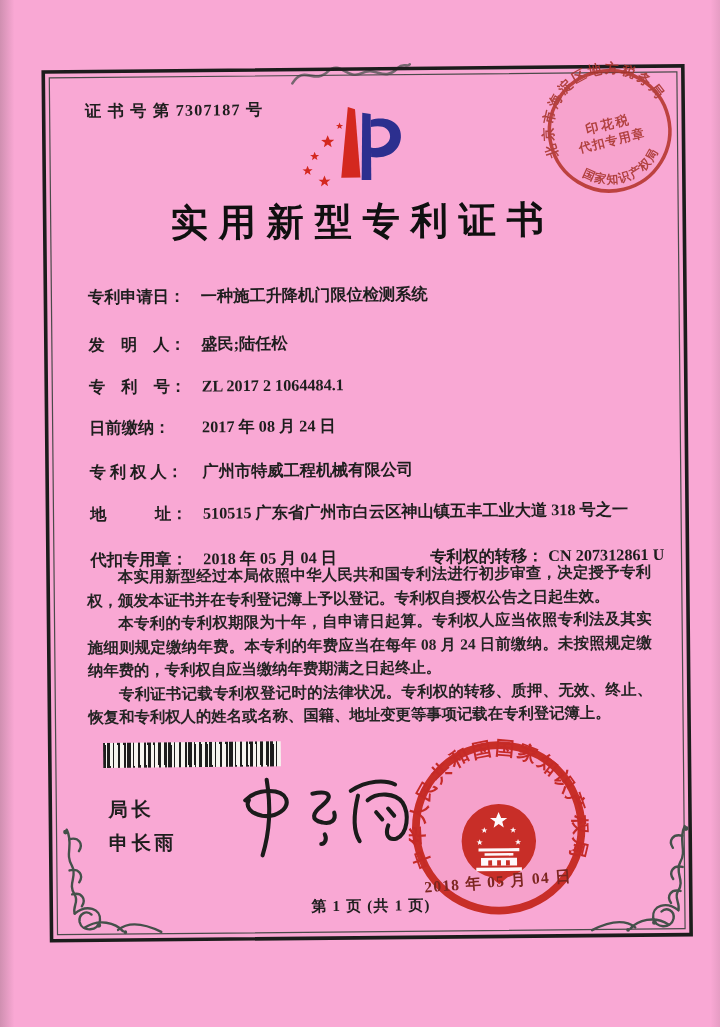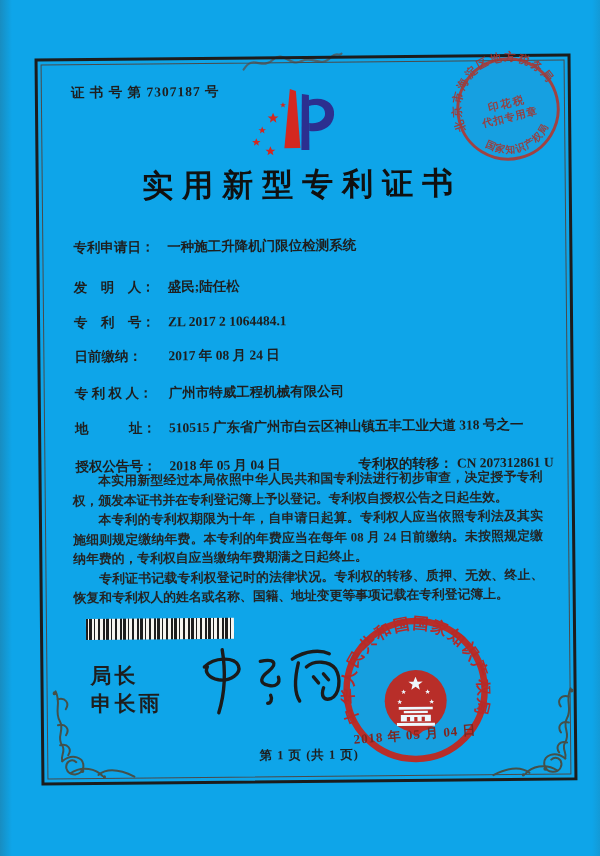--- a/index.html
+++ b/index.html
@@ -1,16 +1,16 @@
 <!DOCTYPE html>
 <html><head>
 <meta charset="utf-8">
 <style>
   html,body{margin:0;padding:0;}
-  #page{position:relative;width:600px;height:856px;background:#0ea5e9;overflow:hidden;
+  #page{position:relative;width:600px;height:856px;background:#f9a8d4;overflow:hidden;
         font-family:"Liberation Serif","DejaVu Serif",serif;color:#1e1e1e;}
   #page::before{content:"";position:absolute;left:0;top:0;bottom:0;width:12px;
         background:linear-gradient(90deg,rgba(60,55,50,.22),rgba(60,55,50,0));z-index:9;pointer-events:none;}
   #page::after{content:"";position:absolute;right:0;top:0;bottom:0;width:8px;
         background:linear-gradient(270deg,rgba(60,55,50,.10),rgba(60,55,50,0));z-index:9;pointer-events:none;}
   .cert{position:absolute;inset:0;transform:rotate(-0.55deg);transform-origin:300px 420px;}
   .frame{position:absolute;left:38px;top:56px;right:26px;bottom:73px;border:3px solid #1c1c1c;}
   .frame-inner{position:absolute;inset:3px;border:1px solid #4a4a4a;}
   .cert-no{position:absolute;left:74px;top:82px;font-size:13.5px;font-weight:600;letter-spacing:1px;}
   .logo{position:absolute;left:246px;top:88px;width:96px;height:72px;}
@@ -20,21 +20,21 @@
   .flabel{display:inline-block;width:94px;vertical-align:top;white-space:pre;}
   .fvalue{display:inline-block;width:374px;vertical-align:top;}
   .pair2{position:absolute;left:283px;top:0;white-space:nowrap;}
   .pair2 .flabel{width:auto;margin-right:4px;}
   .paras{position:absolute;left:72px;top:470px;width:470px;font-size:12.8px;line-height:19.5px;
          font-weight:600;color:#242424;text-align:justify;}
   .paras p{margin:0;text-indent:2em;}
   .barcode{position:absolute;left:84px;top:617px;width:148px;height:21px;
          background:repeating-linear-gradient(90deg,#1d1d1d 0 2px,#f6f4ef 2px 3px,#1d1d1d 3px 6px,#f6f4ef 6px 8px,#1d1d1d 8px 9px,#f6f4ef 9px 12px,#1d1d1d 12px 14px,#f6f4ef 14px 17px);}
   .officer{position:absolute;left:88px;top:660px;font-family:"Liberation Sans","DejaVu Sans",sans-serif;
-         font-size:21px;font-weight:700;letter-spacing:3px;line-height:28px;}
+         font-size:16px;font-weight:700;letter-spacing:3px;line-height:28px;}
   .signature{position:absolute;left:192px;top:636px;width:150px;height:86px;}
   .main-seal{position:absolute;left:338px;top:616px;width:150px;height:150px;opacity:.93;}
   .seal-date{position:absolute;left:336px;top:727px;width:152px;text-align:center;transform:rotate(-4deg);
          color:#7d2620;font-size:13px;font-weight:700;letter-spacing:1px;z-index:5;}
   .page-num{position:absolute;left:38px;right:26px;top:747px;text-align:center;font-size:12.5px;
          font-weight:600;letter-spacing:1px;}
   .flourish{position:absolute;width:92px;height:90px;}
   .flourish.left{left:43px;top:687px;}
   .flourish.right{left:486px;top:689px;transform:scaleX(-1);}
   .tax-seal{position:absolute;left:452px;top:52px;width:118px;height:118px;transform:rotate(-13deg);opacity:.88;}
@@ -102,21 +102,21 @@
     <div class="field" style="top:347px">
       <span class="flabel">日前缴纳：</span><span class="fvalue">2017 年 08 月 24 日</span>
     </div>
     <div class="field" style="top:384px">
       <span class="flabel">专 利 权 人：</span><span class="fvalue">广州市特威工程机械有限公司</span>
     </div>
     <div class="field" style="top:419px">
       <span class="flabel">地　　　址：</span><span class="fvalue">510515 广东省广州市白云区神山镇五丰工业大道 318 号之一</span>
     </div>
     <div class="field" style="top:457px">
-      <span class="flabel">授权公告号：</span><span>2018 年 05 月 04 日</span>
+      <span class="flabel">代扣专用章：</span><span>2018 年 05 月 04 日</span>
       <span class="pair2">
         <span class="flabel">专利权的转移：</span><span>CN 207312861 U</span>
       </span>
     </div>
 
     <div class="paras">
       <p>本实用新型经过本局依照中华人民共和国专利法进行初步审查，决定授予专利权，颁发本证书并在专利登记簿上予以登记。专利权自授权公告之日起生效。</p>
       <p>本专利的专利权期限为十年，自申请日起算。专利权人应当依照专利法及其实施细则规定缴纳年费。本专利的年费应当在每年 08 月 24 日前缴纳。未按照规定缴纳年费的，专利权自应当缴纳年费期满之日起终止。</p>
       <p>专利证书记载专利权登记时的法律状况。专利权的转移、质押、无效、终止、恢复和专利权人的姓名或名称、国籍、地址变更等事项记载在专利登记簿上。</p>
     </div>

